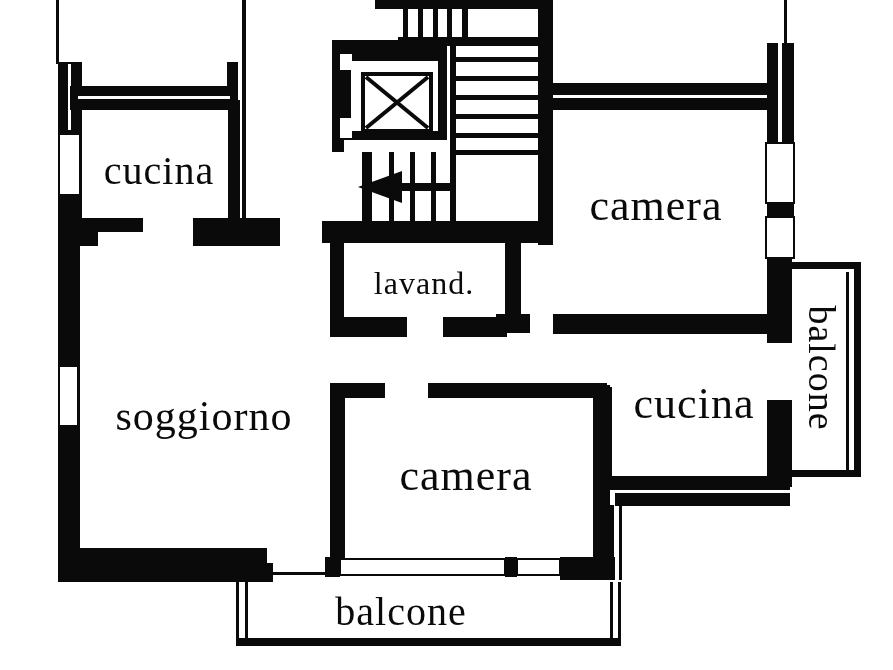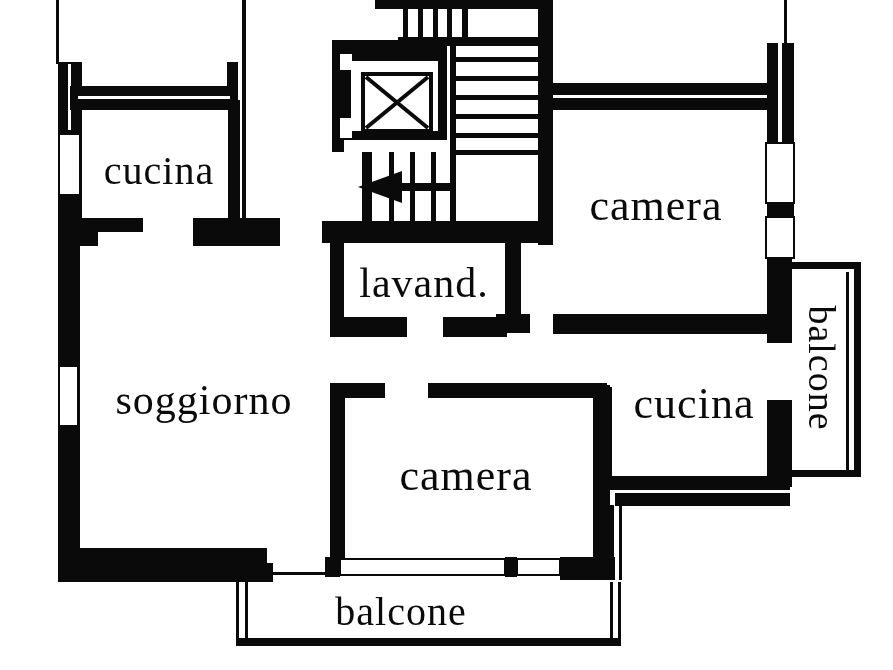--- a/index.html
+++ b/index.html
@@ -109,19 +109,19 @@
       <rect x="618" y="582" width="3" height="56" fill="#0a0a0a"></rect>
       <rect x="236" y="638" width="385" height="8" fill="#0a0a0a"></rect>
       <rect x="790" y="262" width="71" height="7" fill="#0a0a0a"></rect>
       <rect x="854" y="262" width="7" height="215" fill="#0a0a0a"></rect>
       <rect x="790" y="470" width="71" height="7" fill="#0a0a0a"></rect>
       <rect x="846" y="272" width="3" height="198" fill="#0a0a0a"></rect>
     </svg>
 
   <div class="room-label" style="left: 159px; top: 171px; font-size: 40px; transform: translate(-50%, -50%);">cucina</div>
   <div class="room-label" style="left: 656px; top: 206px; font-size: 44px; transform: translate(-50%, -50%);">camera</div>
-  <div class="room-label" style="left: 424px; top: 283px; font-size: 42px; transform: translate(-50%, -50%);">lavand.</div>
+  <div class="room-label" style="left: 424px; top: 283px; font-size: 32px; transform: translate(-50%, -50%);">lavand.</div>
   <div class="room-label" style="left: 822px; top: 368px; font-size: 38px; transform: translate(-50%, -50%) rotate(90deg);">balcone</div>
-  <div class="room-label" style="left: 204px; top: 400px; font-size: 42px; transform: translate(-50%, -50%);">soggiorno</div>
+  <div class="room-label" style="left: 204px; top: 416px; font-size: 42px; transform: translate(-50%, -50%);">soggiorno</div>
   <div class="room-label" style="left: 694px; top: 404px; font-size: 44px; transform: translate(-50%, -50%);">cucina</div>
   <div class="room-label" style="left: 466px; top: 476px; font-size: 44px; transform: translate(-50%, -50%);">camera</div>
   <div class="room-label" style="left: 401px; top: 612px; font-size: 40px; transform: translate(-50%, -50%);">balcone</div>
 </div>
 
 </body></html>

